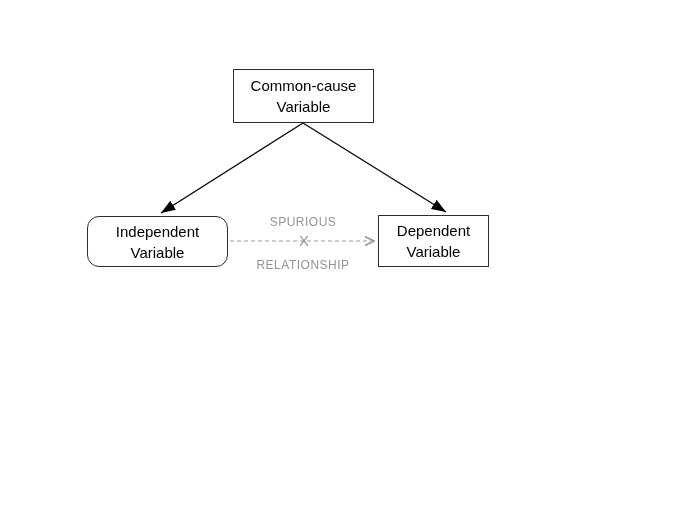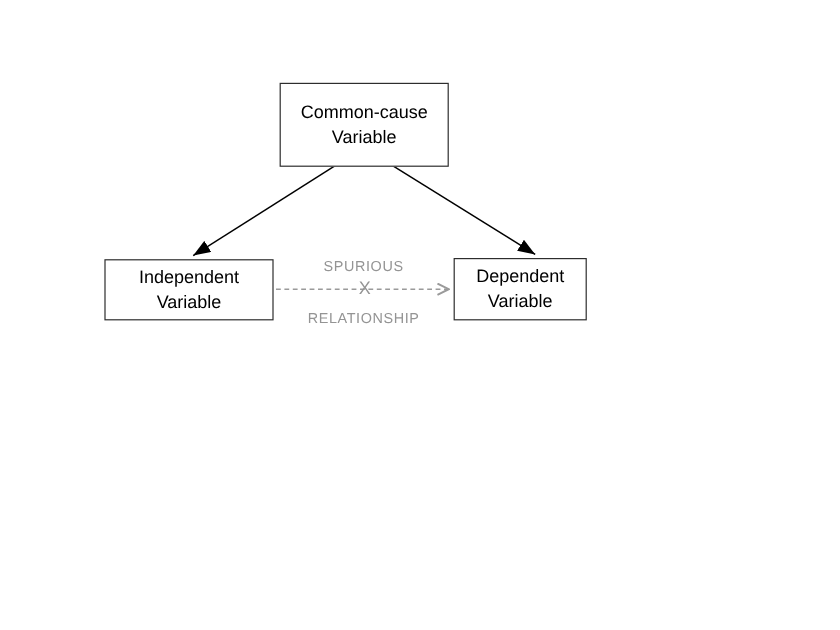--- a/index.html
+++ b/index.html
@@ -34,27 +34,28 @@
     text-align: center;
     font-size: 15px;
     line-height: 21px;
     color: #000000;
     padding: 2px 8px;
   }
   .node-common-cause {
     left: 233px;
     top: 69px;
     width: 141px;
-    height: 70px;
+    height: 54px;
   }
   .node-independent {
     left: 87px;
     top: 216px;
     width: 141px;
     height: 51px;
+    border-radius: 12px;
   }
   .node-dependent {
     left: 378px;
     top: 215px;
     width: 111px;
     height: 52px;
   }
   .gray-label {
     position: absolute;
     color: #949494;

